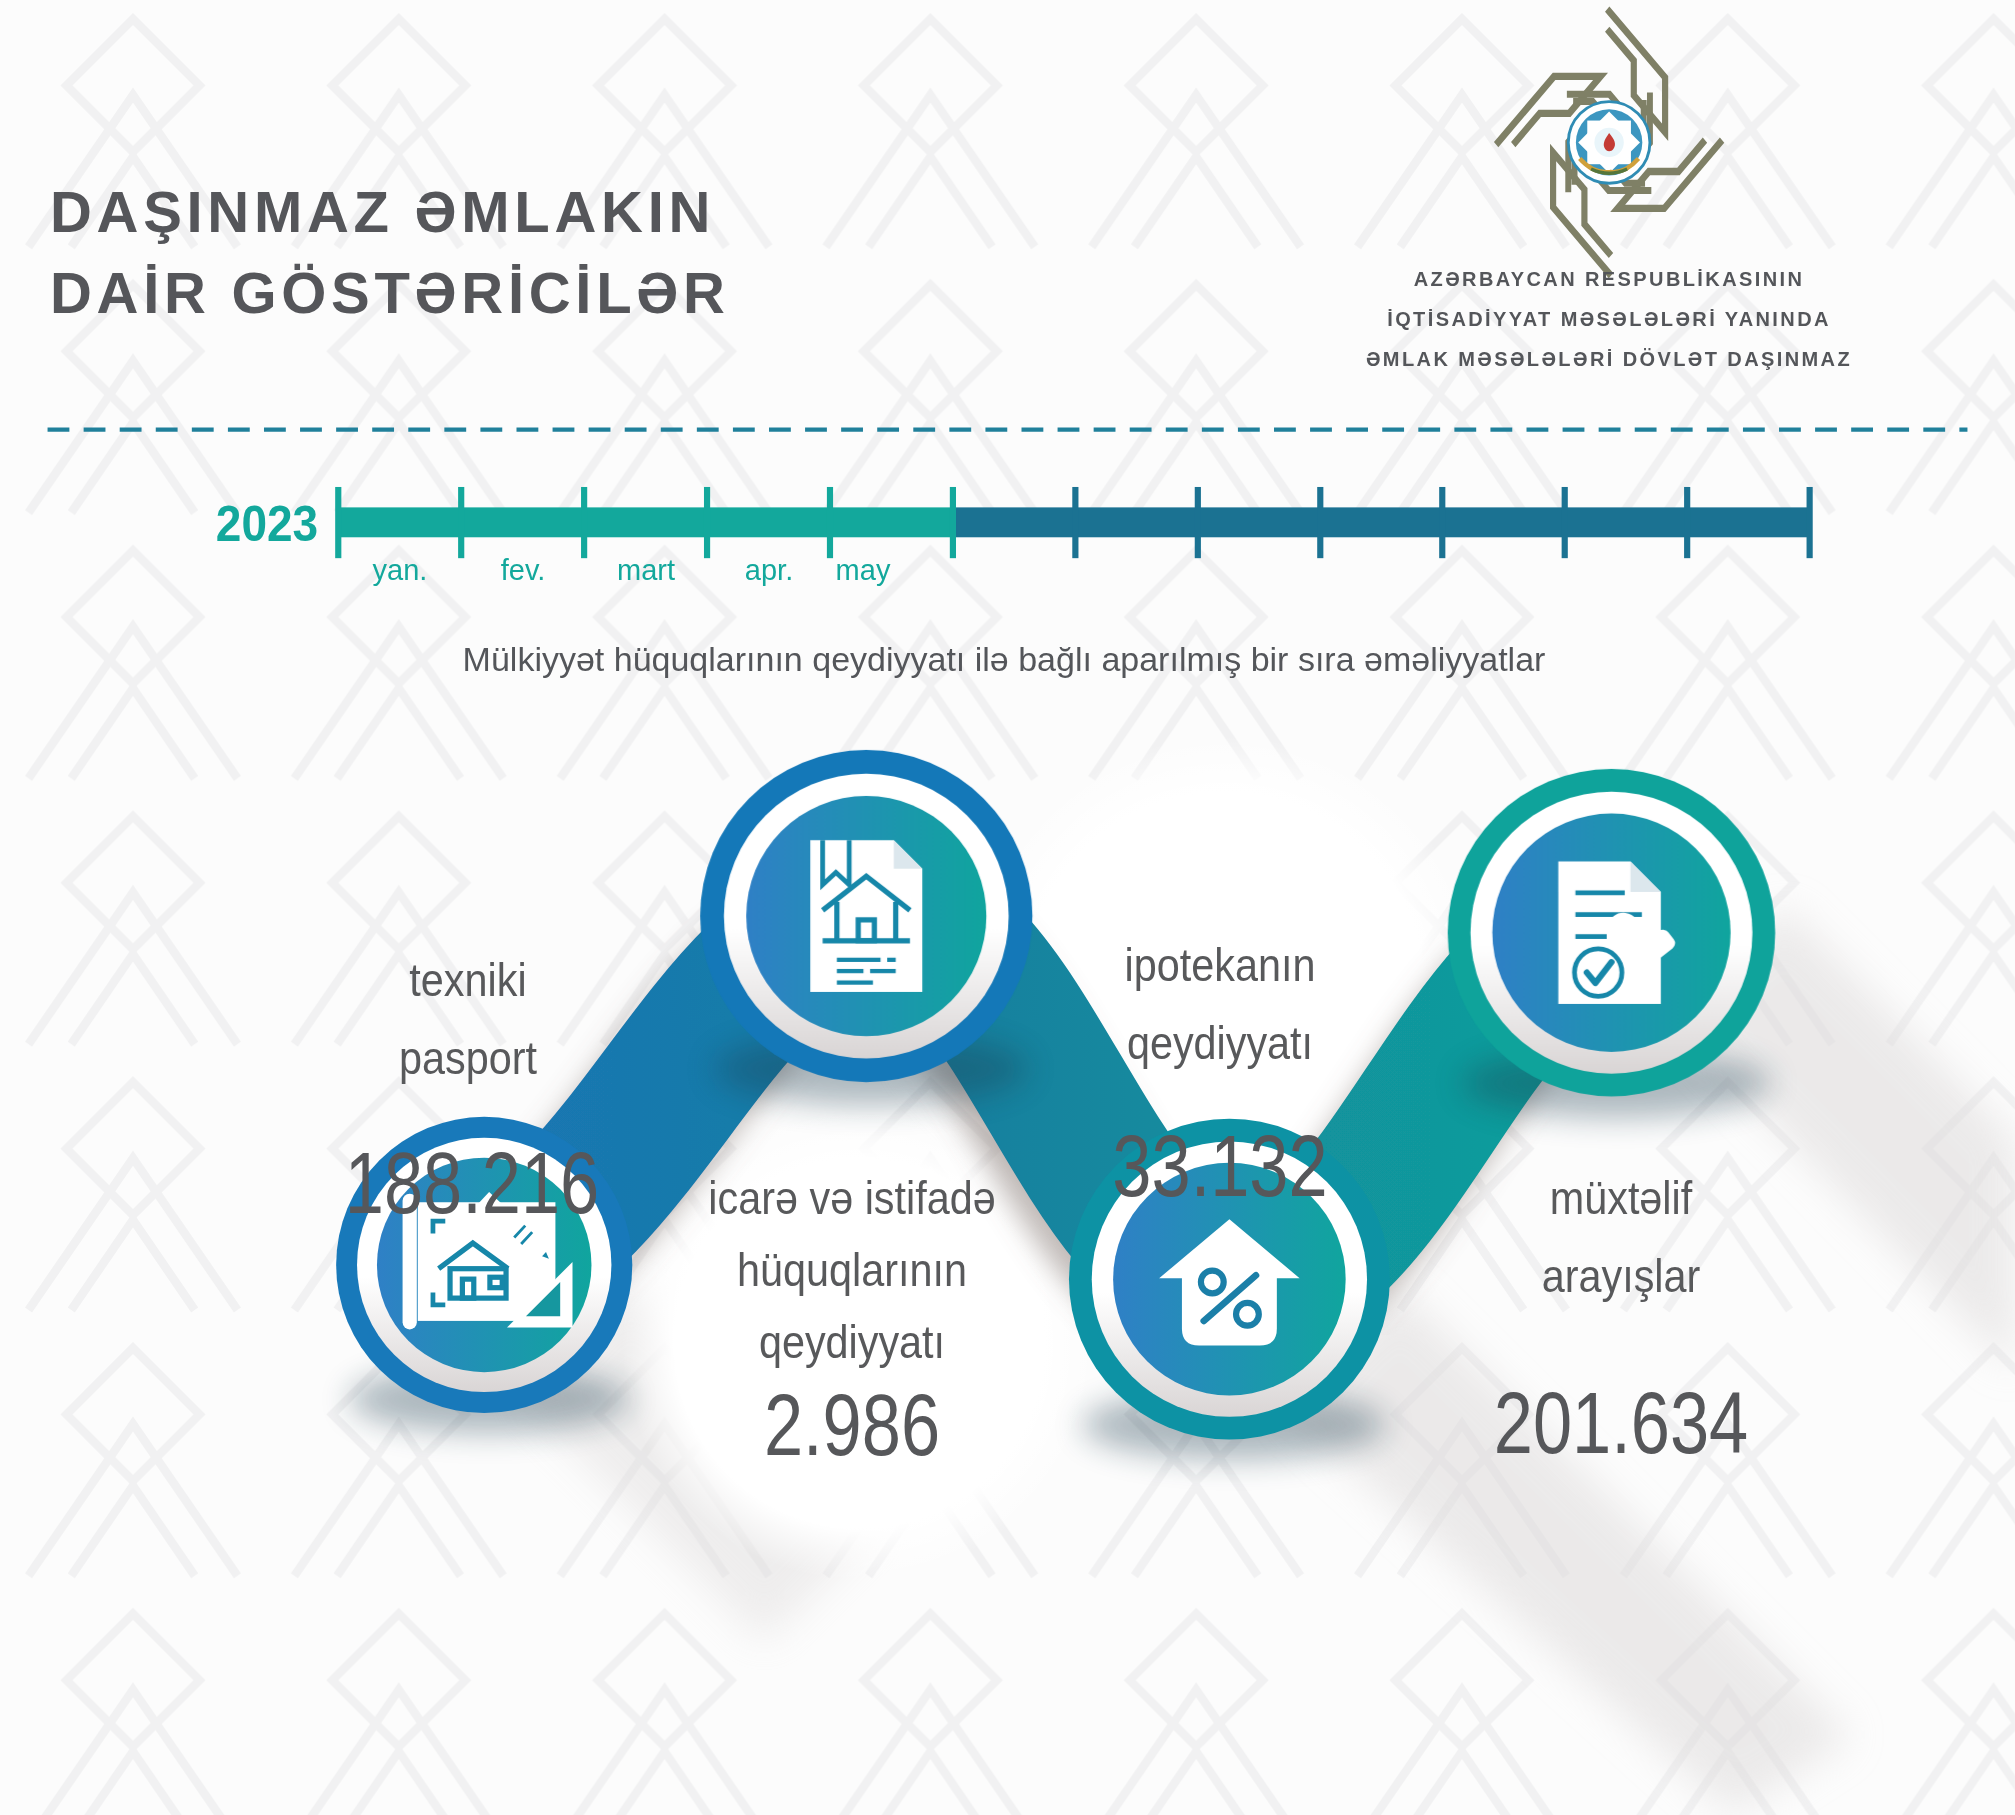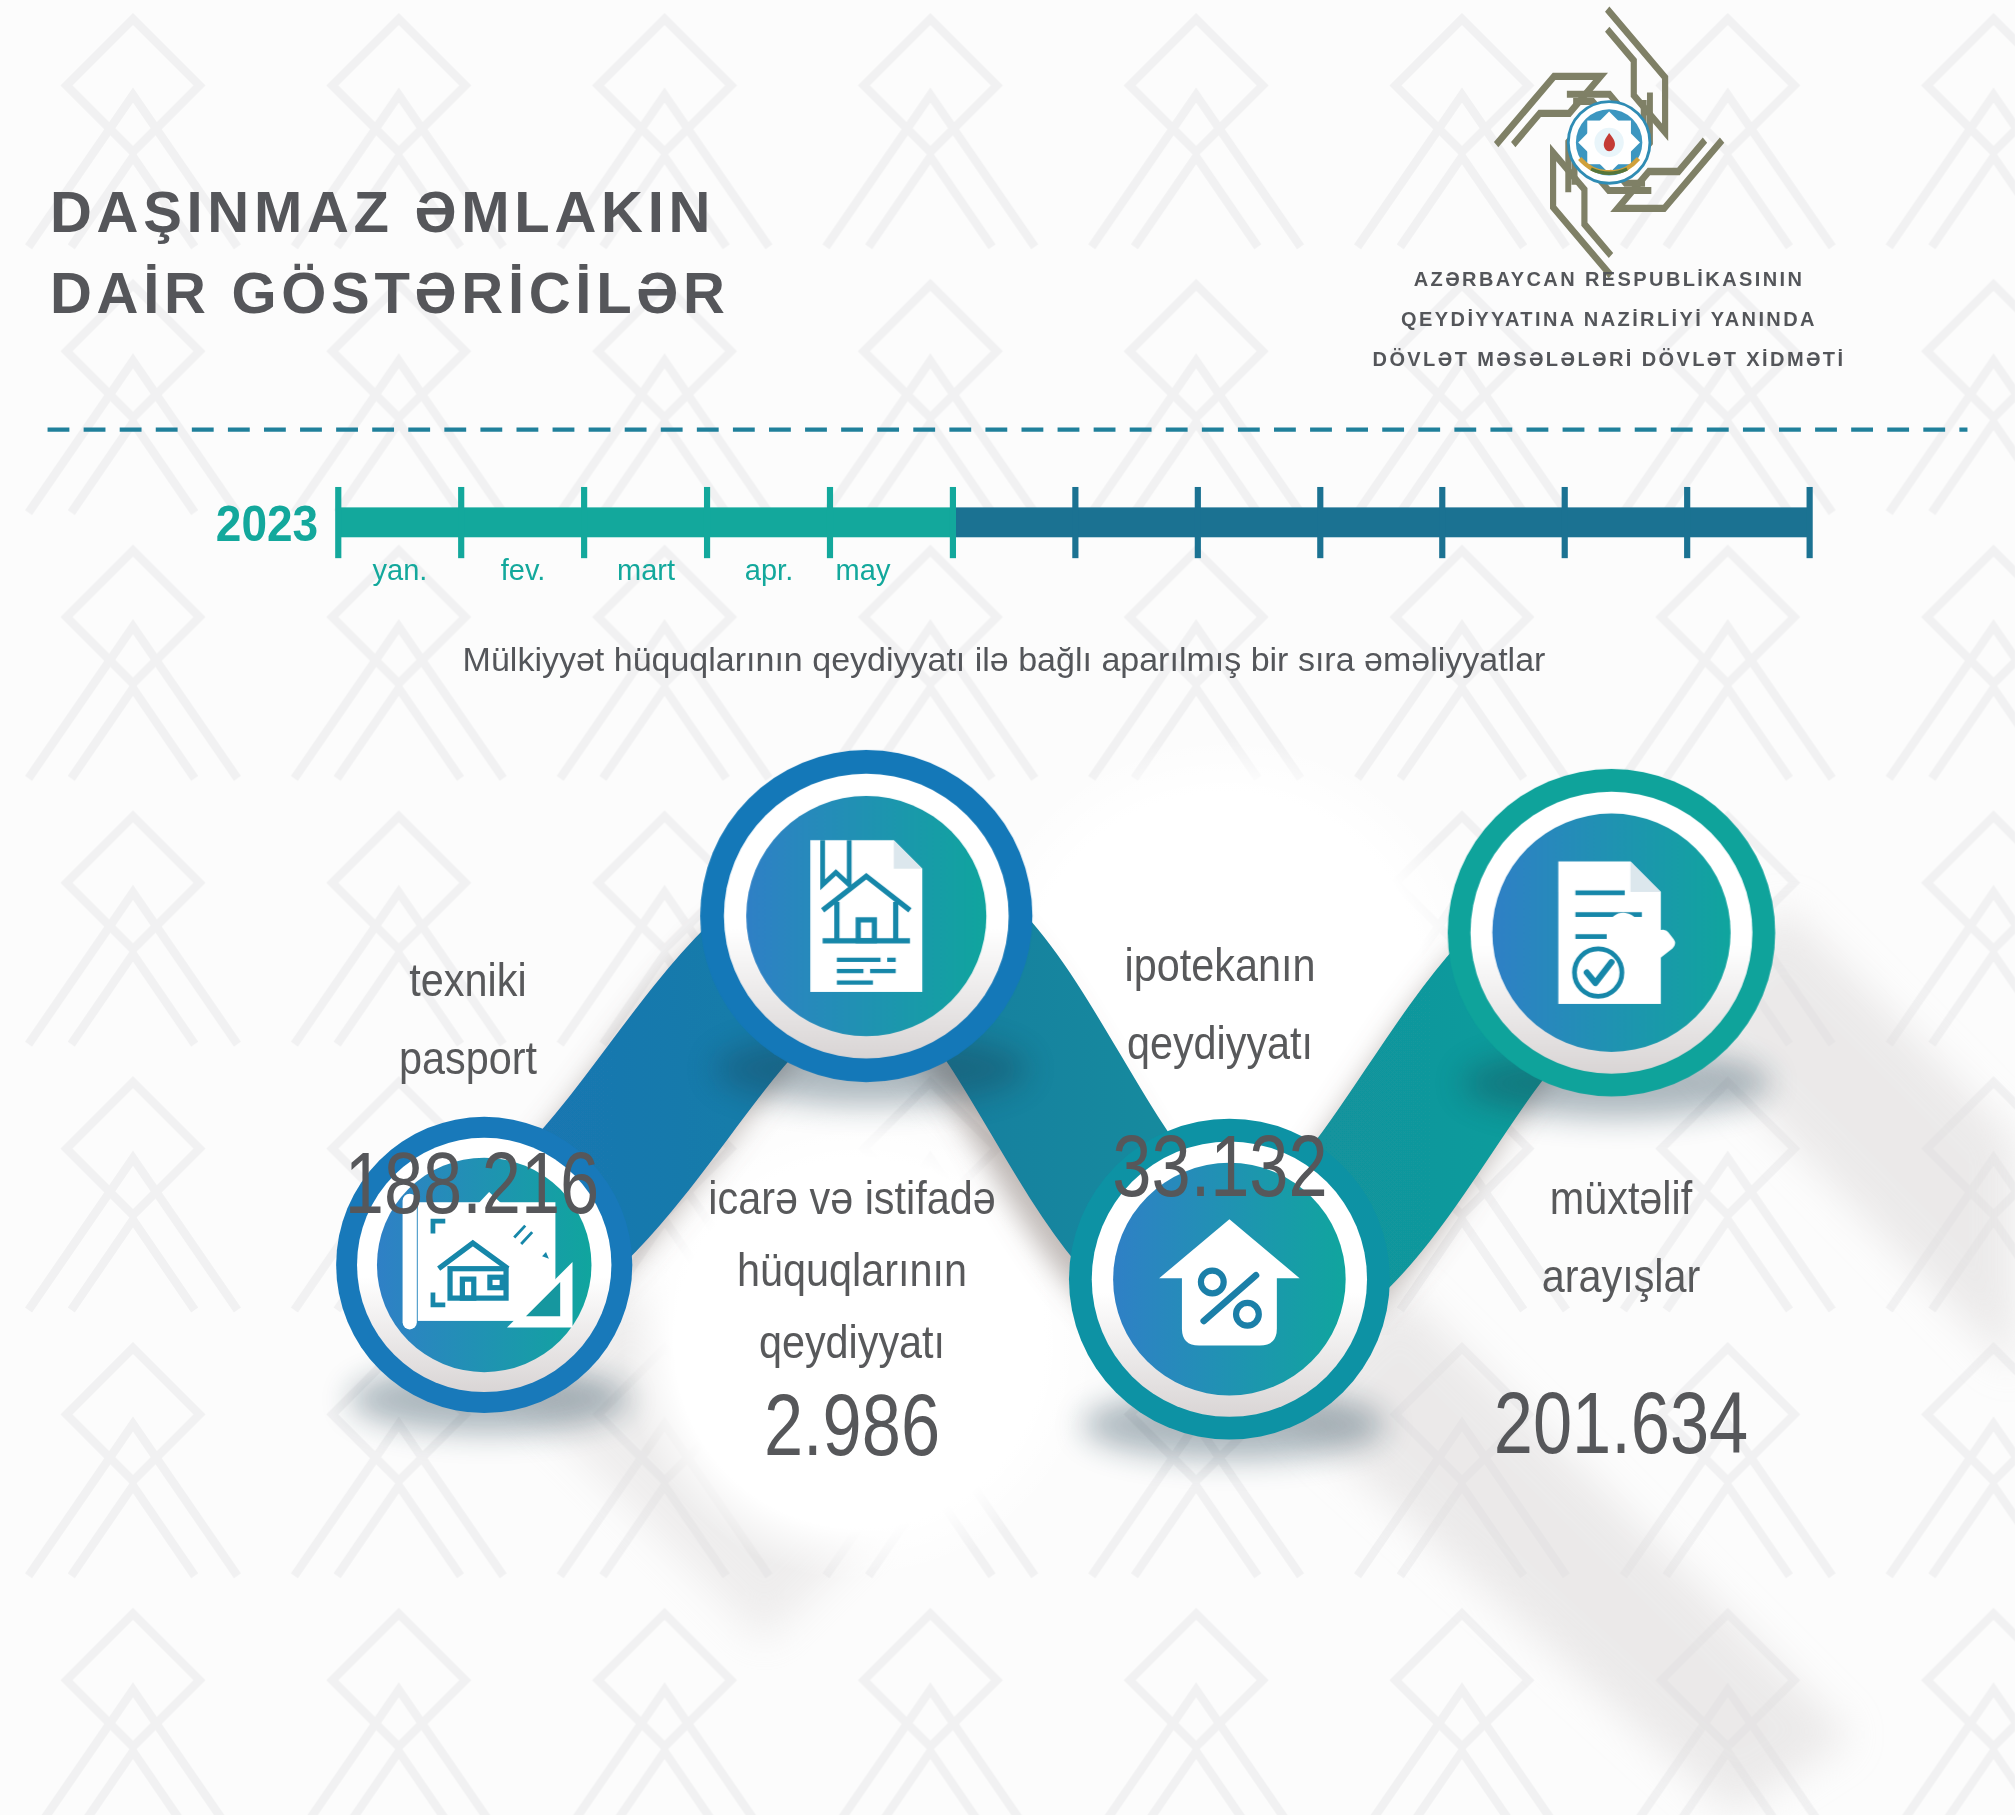--- a/index.html
+++ b/index.html
@@ -241,22 +241,22 @@
       </g>
     </g>
   </svg>
 
   <div class="abs txt" style="left:50px;top:171px;">
     <div class="title-line">DAŞINMAZ ƏMLAKIN</div>
     <div class="title-line">DAİR GÖSTƏRİCİLƏR</div>
   </div>
 
   <div class="abs txt org-line" style="left:1609px;top:259px;">AZƏRBAYCAN RESPUBLİKASININ</div>
-  <div class="abs txt org-line" style="left:1609px;top:299px;">QEYDİYYATINA NAZİRLİYİ YANINDA</div>
-  <div class="abs txt org-line" style="left:1609px;top:339px;">DÖVLƏT MƏSƏLƏLƏRİ DÖVLƏT XİDMƏTİ</div>
+  <div class="abs txt org-line" style="left:1609px;top:299px;">İQTİSADİYYAT MƏSƏLƏLƏRİ YANINDA</div>
+  <div class="abs txt org-line" style="left:1609px;top:339px;">ƏMLAK MƏSƏLƏLƏRİ DÖVLƏT DAŞINMAZ</div>
 
   <div class="abs txt year" style="left:267px;top:495px;">2023</div>
   <div class="abs txt month" style="left:400px;top:554px;">yan.</div>
   <div class="abs txt month" style="left:523px;top:554px;">fev.</div>
   <div class="abs txt month" style="left:646px;top:554px;">mart</div>
   <div class="abs txt month" style="left:769px;top:554px;">apr.</div>
   <div class="abs txt month" style="left:863px;top:554px;">may</div>
 
   <div class="abs txt subtitle" style="left:1004px;top:640px;">Mülkiyyət hüquqlarının qeydiyyatı ilə bağlı aparılmış bir sıra əməliyyatlar</div>
 

